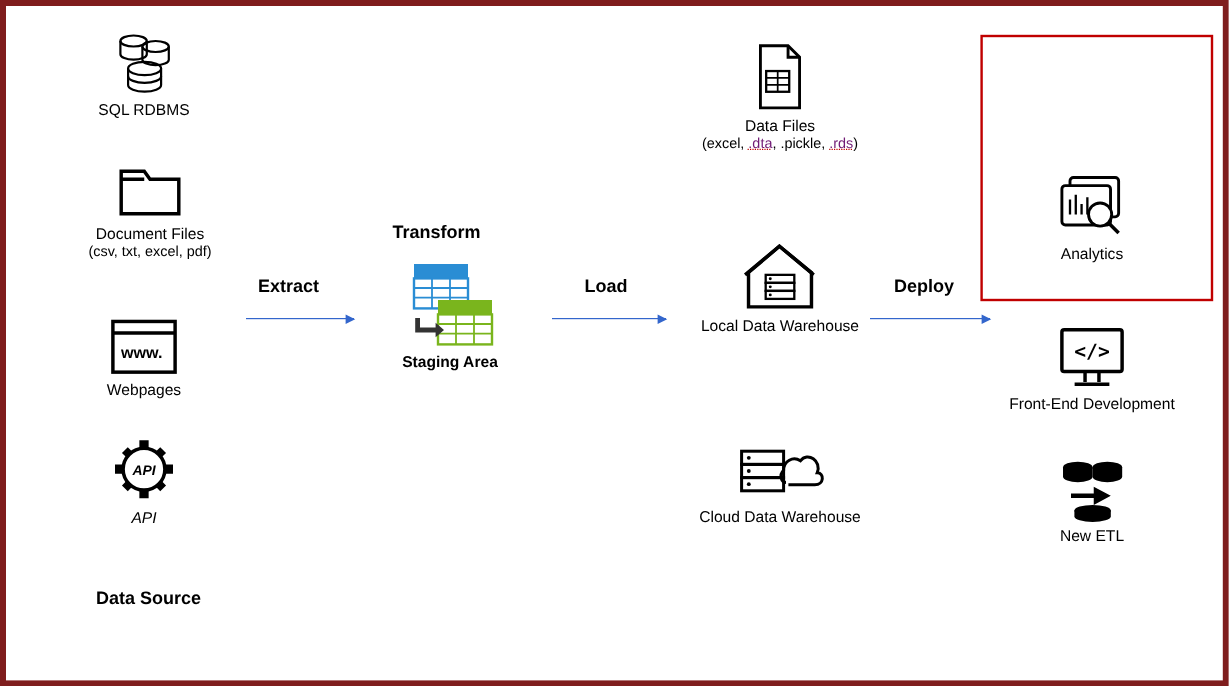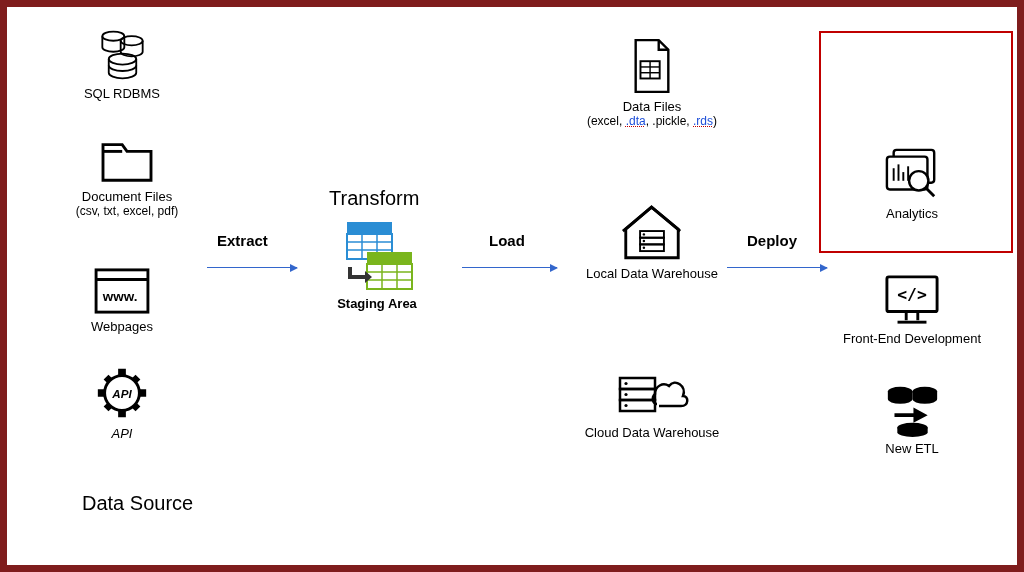--- a/index.html
+++ b/index.html
@@ -4,39 +4,39 @@
   <style>
     body {
       margin: 0;
       padding: 0;
       font-family: Arial, sans-serif;
       background: white;
     }
     .container {
       width: 1024px;
       height: 572px;
-      border: 7px solid #7f1d1d;
+      border: 5px solid #7f1d1d;
       box-sizing: border-box;
       position: relative;
     }
     .node {
       position: absolute;
       text-align: center;
       font-size: 13px;
     }
     .node-label {
       margin-top: 4px;
     }
     .node-sublabel {
       font-size: 12px;
     }
     .section-label {
       position: absolute;
-      font-weight: normal;
-      font-size: 20px;
+      font-weight: bold;
+      font-size: 15px;
     }
     .arrow {
       position: absolute;
       height: 1px;
       background: #3366cc;
     }
     .arrow::after {
       content: '';
       position: absolute;
       right: -1px;
@@ -51,21 +51,21 @@
       font-size: 15px;
     }
     .highlight-box {
       position: absolute;
       border: 2px solid #c00000;
     }
     .bold-text {
       font-weight: bold;
     }
     .red-dash {
-      color: #1d4ed8;
+      color: #701a75;
       text-decoration: underline;
       text-decoration-style: dotted;
       text-decoration-color: #c00000;
       text-align: right;
     }
     svg {
       display: block;
       margin: 0 auto;
     }
   </style>

